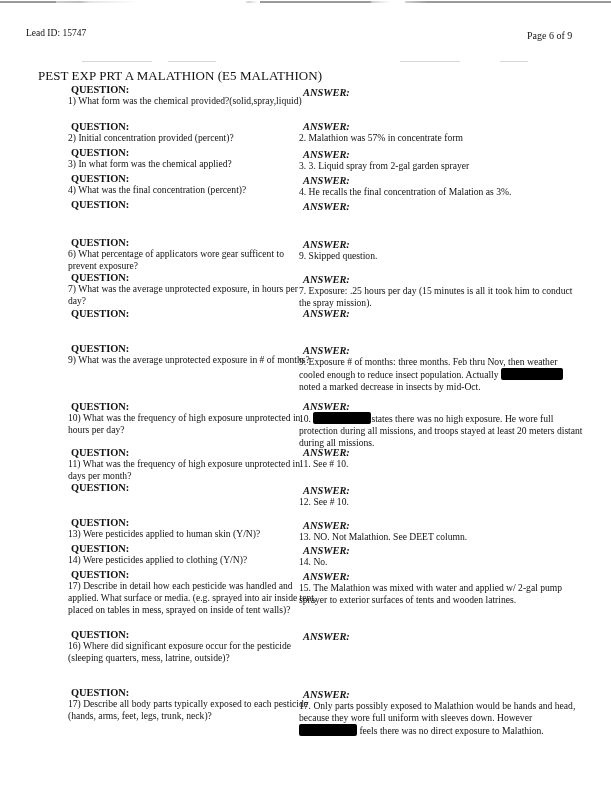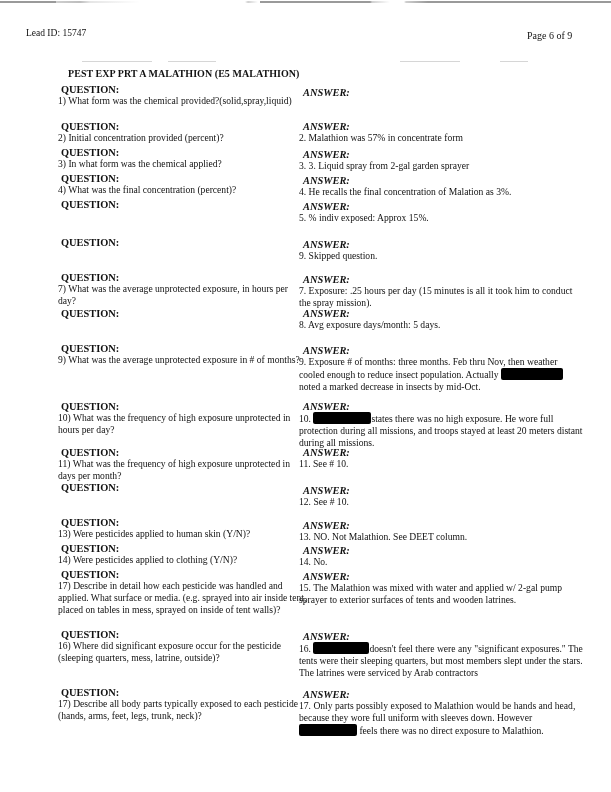--- a/index.html
+++ b/index.html
@@ -16,25 +16,25 @@
         #ffffff 260px, #9a9a9a 260px, #9a9a9a 370px, #d0d0d0 372px, #ffffff 390px,
         #ffffff 404px, #cfcfcf 406px, #9a9a9a 428px, #9a9a9a 611px);
       height: 2px; top: 1px;
     }
     .lead-id { position: absolute; left: 26px; top: 28px; font-size: 9.5px; }
     .page-num { position: absolute; left: 527px; top: 30px; font-size: 10px; }
     .faint-line {
       position: absolute; top: 61px; height: 1px; background: #d6d6d6;
     }
     .section-title {
-      position: absolute; left: 68px; top: 68px; font-size: 10px; font-weight: bold;
+      position: absolute; left: 38px; top: 68px; font-size: 13px; font-weight: normal;
       letter-spacing: 0.05px;
     }
     .row { position: absolute; left: 0; width: 611px; }
-    .q { position: absolute; left: 58px; width: 247px; font-size: 9.6px; line-height: 12px; }
+    .q { position: absolute; left: 68px; width: 247px; font-size: 9.6px; line-height: 12px; }
     .a { position: absolute; left: 299px; width: 285px; font-size: 9.6px; line-height: 12px; }
     .lbl { font-weight: bold; font-size: 10.4px; line-height: 11px; display: block; padding-left: 3px; }
     .a .lbl { padding-left: 4px; font-style: italic; }
     .txt { display: block; white-space: normal; }
     .redact {
       display: inline-block; background: #000; height: 12px; vertical-align: -2px;
       border-radius: 2px;
     }
   </style>
 </head>
@@ -94,27 +94,27 @@
     <span class="txt">4.  He recalls the final concentration of Malation as 3%.</span>
   </div>
 </div>
 
 <div class="row" style="top:199px;">
   <div class="q">
     <span class="lbl">QUESTION:</span>
   </div>
   <div class="a" style="top:2px;">
     <span class="lbl">ANSWER:</span>
-    <span class="txt">5.  % indiv exposed:  Approx 15%.</span>
   </div>
 </div>
 
 <div class="row" style="top:237px;">
   <div class="q">
     <span class="lbl">QUESTION:</span>
+    <span class="txt">6) What percentage of applicators wore gear sufficent to prevent exposure?</span>
   </div>
   <div class="a" style="top:2px;">
     <span class="lbl">ANSWER:</span>
     <span class="txt">9.  Skipped question.</span>
   </div>
 </div>
 
 <div class="row" style="top:272px;">
   <div class="q" style="width:250px;">
     <span class="lbl">QUESTION:</span>
@@ -125,21 +125,20 @@
     <span class="txt">7.  Exposure:  .25 hours per day (15 minutes is all it took him to conduct the spray mission).</span>
   </div>
 </div>
 
 <div class="row" style="top:308px;">
   <div class="q">
     <span class="lbl">QUESTION:</span>
   </div>
   <div class="a">
     <span class="lbl">ANSWER:</span>
-    <span class="txt">8.  Avg exposure days/month:  5 days.</span>
   </div>
 </div>
 
 <div class="row" style="top:343px;">
   <div class="q">
     <span class="lbl">QUESTION:</span>
     <span class="txt">9) What was the average unprotected exposure in # of months?</span>
   </div>
   <div class="a" style="top:2px;">
     <span class="lbl">ANSWER:</span>
@@ -212,21 +211,20 @@
   </div>
 </div>
 
 <div class="row" style="top:629px;">
   <div class="q">
     <span class="lbl">QUESTION:</span>
     <span class="txt">16) Where did significant exposure occur for the pesticide (sleeping quarters, mess, latrine, outside)?</span>
   </div>
   <div class="a" style="top:2px;">
     <span class="lbl">ANSWER:</span>
-    <span class="txt"><span>16.</span> <span class="redact" style="width:56px;"></span><span>doesn't feel there were any "significant exposures."  The tents were their sleeping quarters, but most members slept under the stars.  The latrines were serviced by Arab contractors</span></span>
   </div>
 </div>
 
 <div class="row" style="top:687px;">
   <div class="q">
     <span class="lbl">QUESTION:</span>
     <span class="txt">17) Describe all body parts typically exposed to each pesticide (hands, arms, feet, legs, trunk, neck)?</span>
   </div>
   <div class="a" style="top:2px;">
     <span class="lbl">ANSWER:</span>

